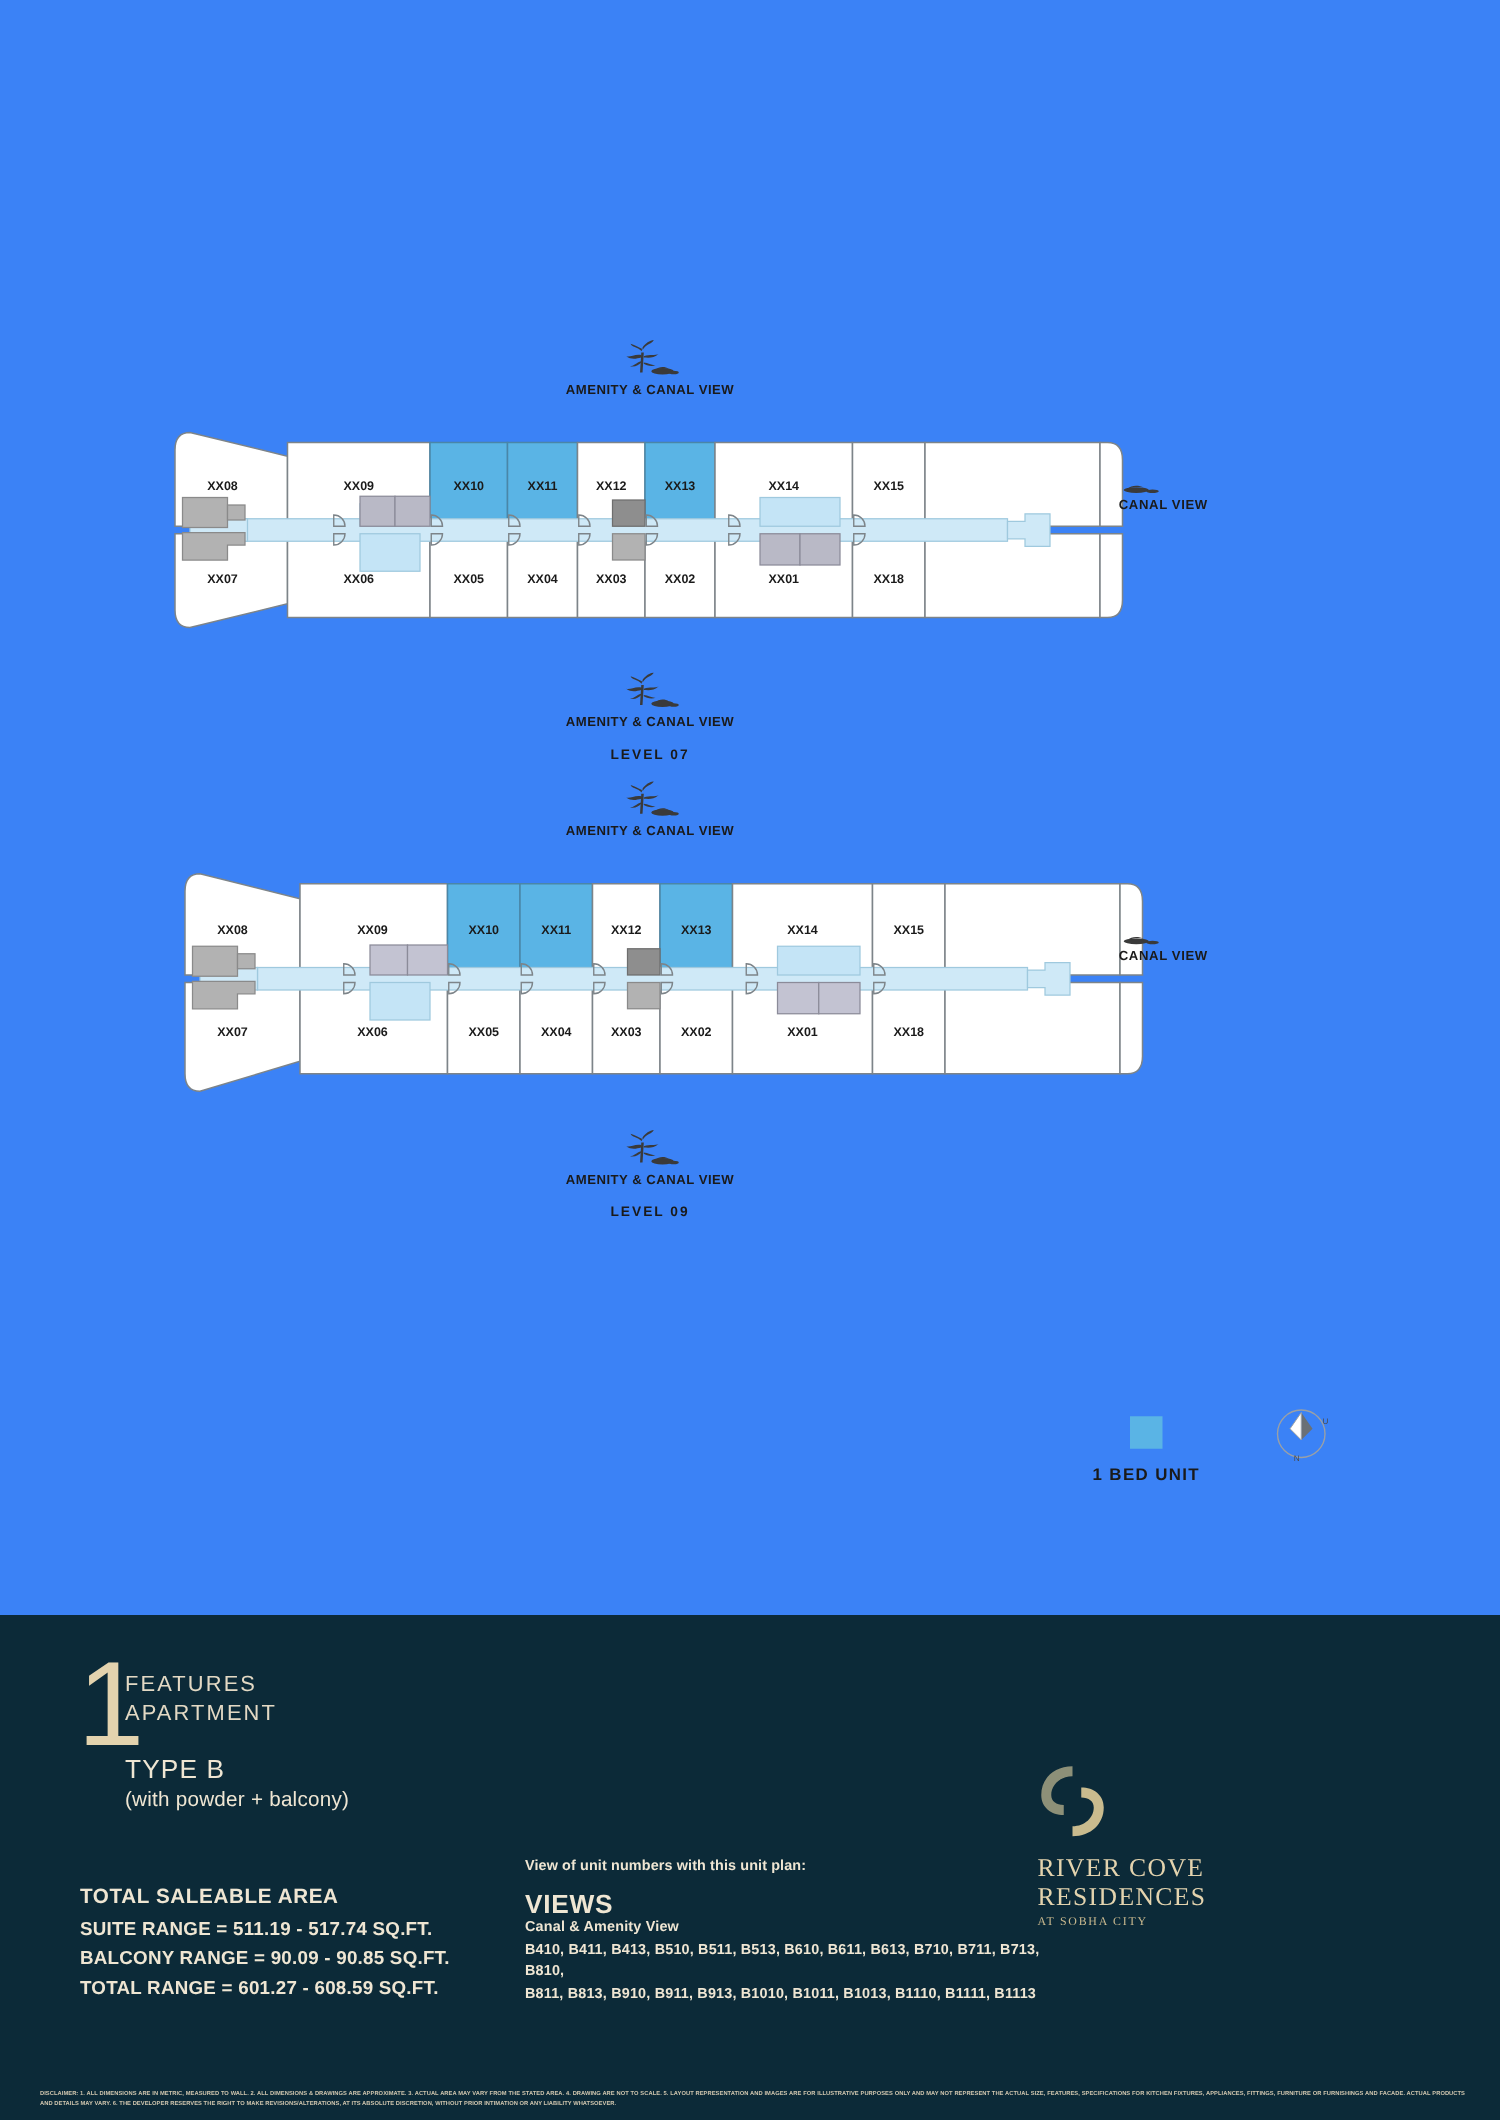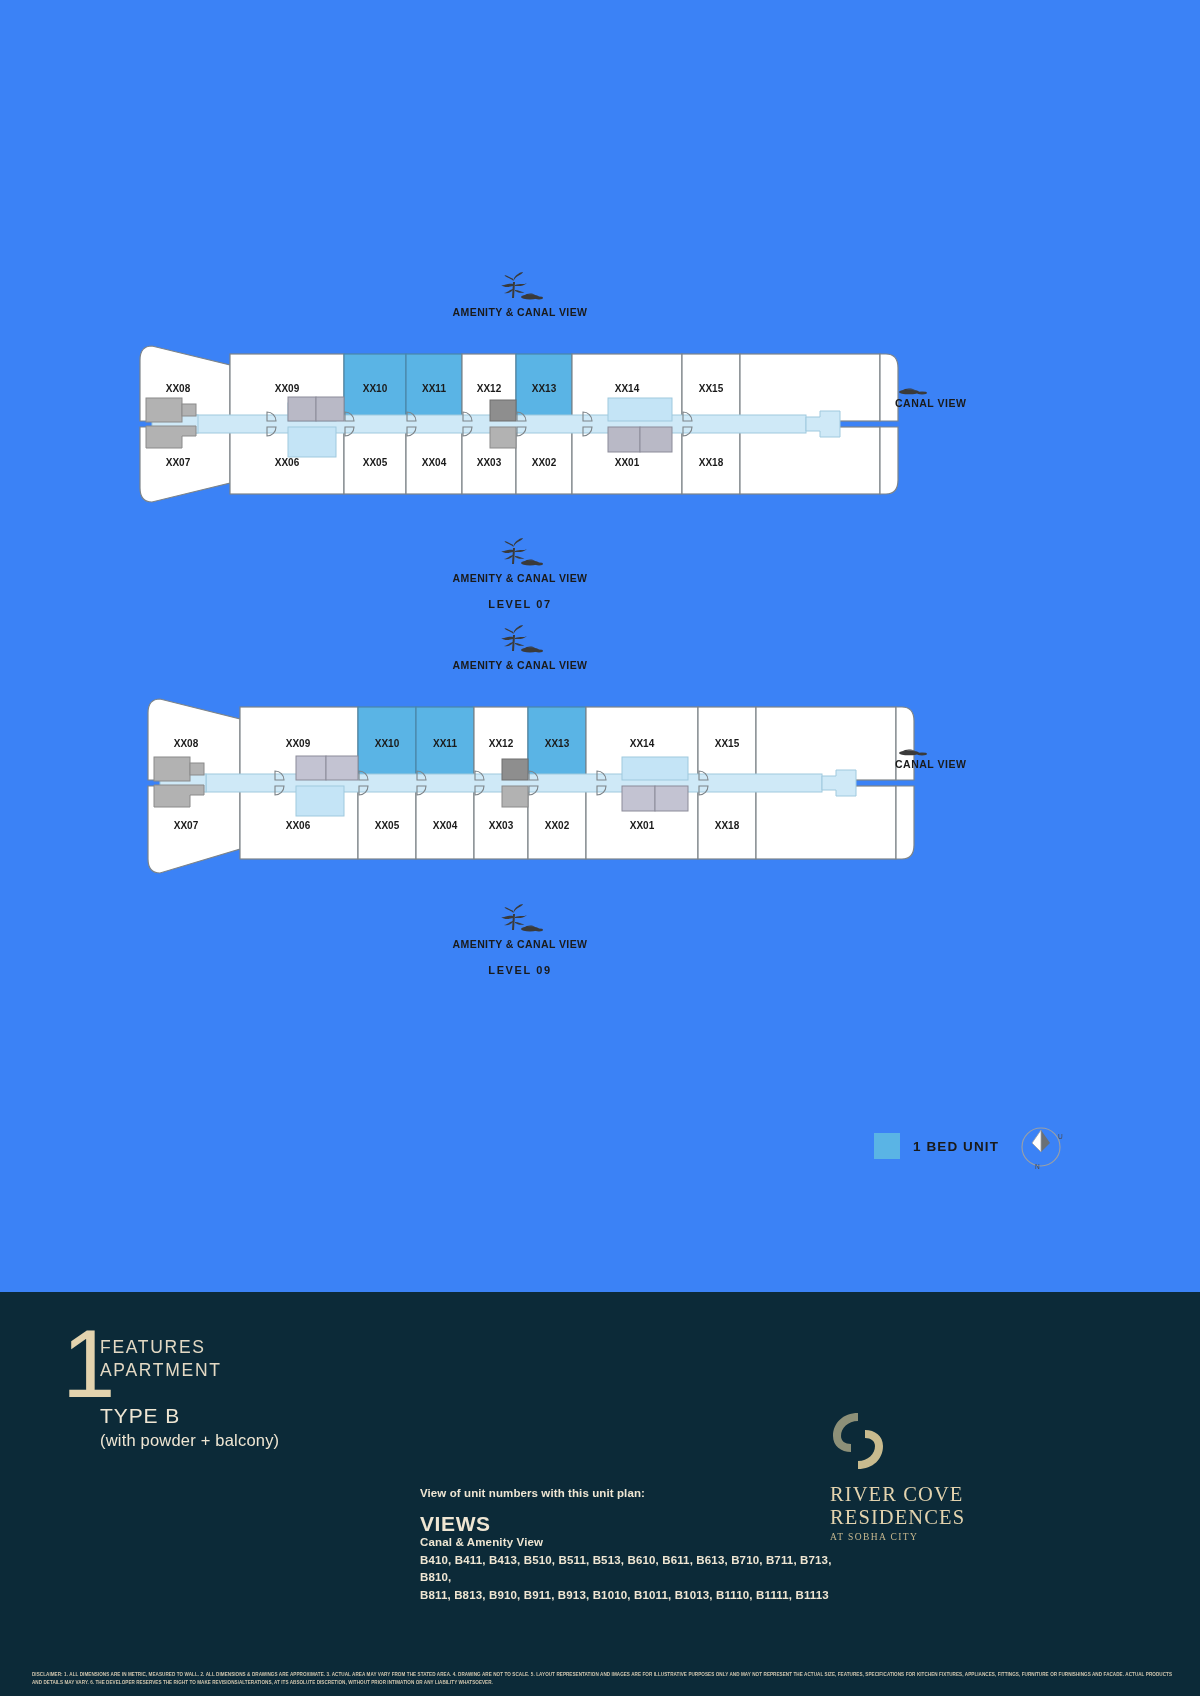--- a/index.html
+++ b/index.html
@@ -44,20 +44,21 @@
     text-align: left;
     line-height: 1.15;
   }
 
   
   .legend {
     position: absolute;
     display: flex;
     align-items: center;
     gap: 13px;
+    flex-direction: column;
   }
   .legend-swatch {
     width: 26px; height: 26px;
     background: #5ab4e5;
   }
   .legend-label {
     font-size: 13.5px;
     font-weight: bold;
     letter-spacing: 1.1px;
     color: #1a1a1a;
@@ -505,20 +506,26 @@
     <div class="unit-heading">
       <div>FEATURES</div>
       <div>APARTMENT</div>
     </div>
 
     <div class="unit-type">
       <div class="t1">TYPE B</div>
       <div class="t2">(with powder + balcony)</div>
     </div>
 
+    <div class="area-block">
+      <div class="area-title">TOTAL SALEABLE AREA</div>
+      <div class="area-line">SUITE RANGE = 511.19 - 517.74 SQ.FT.</div>
+      <div class="area-line">BALCONY RANGE = 90.09 - 90.85 SQ.FT.</div>
+      <div class="area-line">TOTAL RANGE = 601.27 - 608.59 SQ.FT.</div>
+    </div>
 
     <div class="views-block">
       <div class="views-intro">View of unit numbers with this unit plan:</div>
       <div class="views-title">VIEWS</div>
       <div class="views-subtitle">Canal &amp; Amenity View</div>
       <div class="views-units">B410, B411, B413, B510, B511, B513, B610, B611, B613, B710, B711, B713, B810,</div>
       <div class="views-units">B811, B813, B910, B911, B913, B1010, B1011, B1013, B1110, B1111, B1113</div>
     </div>
 
     <div class="brand">

